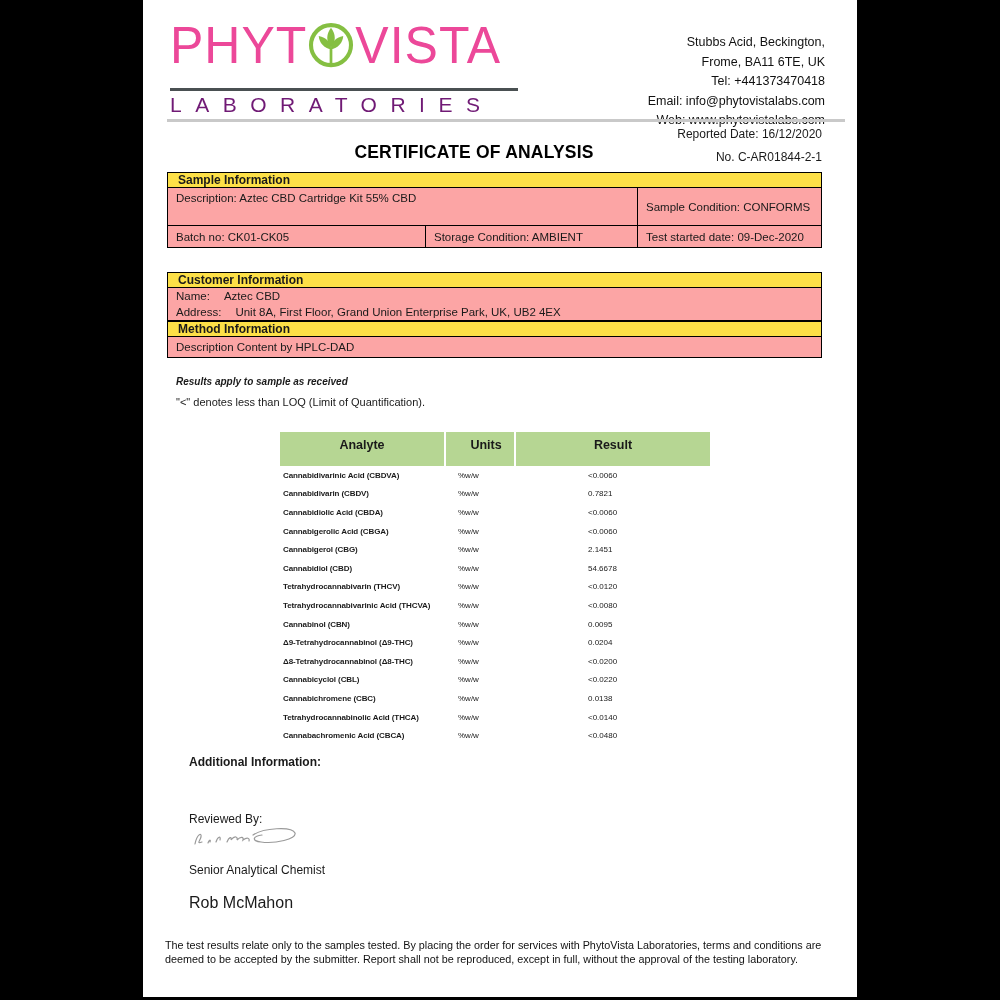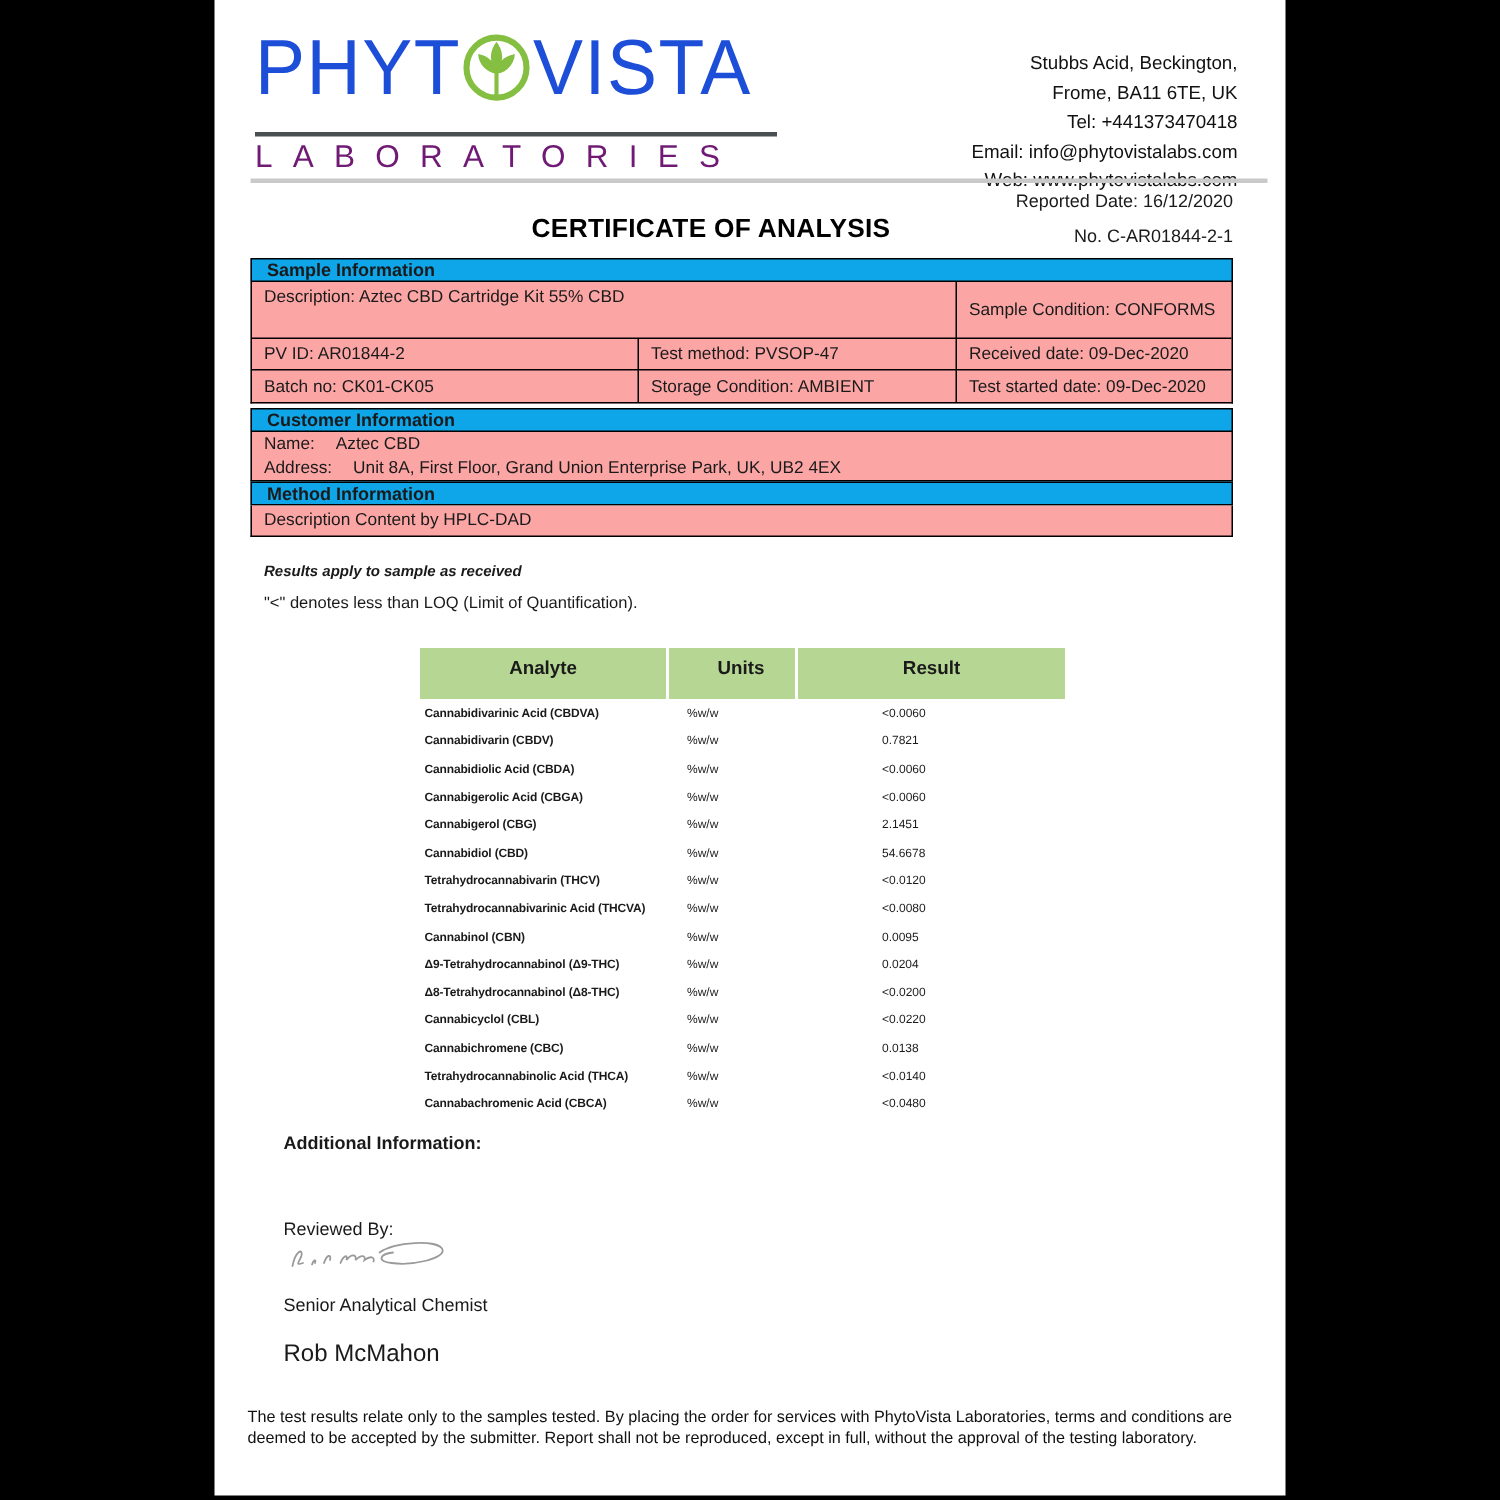--- a/index.html
+++ b/index.html
@@ -3,37 +3,37 @@
 <meta charset="utf-8">
 <style>
   * { margin:0; padding:0; box-sizing:border-box; }
   html,body { width:1000px; height:1000px; }
   body { background:#000; position:relative; font-family:"Liberation Sans", sans-serif; color:#1a1a1a; }
   .page { position:absolute; left:143px; top:0; width:714px; height:997px; background:#fff; overflow:hidden; }
   .abs { position:absolute; }
 
   
   .logo-row { left:27px; top:16px; width:352px; }
-  .logo-word { font-size:50px; font-weight:400; color:#1d4ed8; letter-spacing:1px; line-height:58px; display:flex; align-items:center; }
+  .logo-word { font-size:50px; font-weight:400; color:#ec4899; letter-spacing:1px; line-height:58px; display:flex; align-items:center; }
   .logo-word .seg { transform:scaleY(1.04); }
   .logo-leaf { width:46px; height:50px; margin:2px 1px 0 1px; }
   .logo-divider { left:27px; top:88px; width:348px; height:2.5px; background:#4a5052; }
   .logo-sub { left:27px; top:93px; width:360px; font-size:21px; color:#701a75; letter-spacing:13.5px; font-weight:400; }
 
   
   .contact { top:33px; right:32px; text-align:right; font-size:12.5px; line-height:19.5px; color:#111; }
 
   .page-divider { left:24px; top:119px; width:678px; height:3px; background:#c9c9c9; }
 
   .reported-date { top:127px; right:35px; font-size:12px; }
   .doc-title { left:24px; top:142px; width:614px; text-align:center; font-size:17.5px; font-weight:bold; letter-spacing:0.2px; color:#000; }
   .doc-number { top:150px; right:35px; font-size:12px; }
 
   
-  .sec-header { background:#0ea5e9; border:1.5px solid #000; font-weight:bold; font-size:12px; padding-left:10px; display:flex; align-items:center; }
+  .sec-header { background:#fde047; border:1.5px solid #000; font-weight:bold; font-size:12px; padding-left:10px; display:flex; align-items:center; }
   .sec-box { border:1.5px solid #000; border-top:none; background:#fca5a5; }
 
   .si-header { left:24px; top:172px; width:655px; height:16px; }
   .si-table { left:24px; top:188px; width:655px; }
   .si-row { display:flex; }
   .si-cell { font-size:11.5px; padding-left:8px; display:flex; align-items:center; border-right:1.5px solid #000; border-bottom:1.5px solid #000; }
   .si-cell.last { border-right:none; }
   .si-cell.bottom { border-bottom:none; }
   .c1 { width:258px; } .c2 { width:212px; } .c3 { width:185px; flex:1; }
   .desc-cell { width:470px; height:38px; align-items:flex-start; padding-top:4px; }
@@ -48,21 +48,21 @@
   .mi-header { left:24px; top:321px; width:655px; height:16px; }
   .mi-box { left:24px; top:337px; width:655px; height:21px; display:flex; align-items:center; padding-left:8px; font-size:11.5px; }
 
   .note1 { left:33px; top:376px; font-size:10px; font-weight:bold; font-style:italic; }
   .note2 { left:33px; top:396px; font-size:11px; }
 
   
   .results { left:137px; top:432px; width:430px; }
   .r-head { display:flex; gap:2px; }
   .r-hcell { background:#b6d693; height:34px; text-align:center; font-weight:bold; font-size:12.5px; padding-top:6px; }
-  .hc1 { width:164px; } .hc2 { width:84px;padding-left:12px; } .hc3 { width:178px; flex:1; }
+  .hc1 { width:164px; } .hc2 { width:68px;padding-left:12px; } .hc3 { width:178px; flex:1; }
   .r-row { display:flex; height:18.6px; align-items:center; }
   .r-analyte { width:165px; font-size:8px; font-weight:bold; padding-left:3px; letter-spacing:-0.1px; }
   .r-units { width:85px; font-size:8px; padding-left:13px; }
   .r-result { width:180px; font-size:8px; padding-left:58px; }
 
   .addl { left:46px; top:755px; font-size:12px; font-weight:bold; }
   .reviewed { left:46px; top:812px; font-size:12px; }
   .sig { left:46px; top:824px; width:120px; height:26px; }
   .sig-name { left:46px; top:894px; font-size:16px; }
   .sig-title { left:46px; top:863px; font-size:12px; }
@@ -102,25 +102,20 @@
 
   <div class="abs reported-date">Reported Date: 16/12/2020</div>
   <div class="abs doc-title">CERTIFICATE OF ANALYSIS</div>
   <div class="abs doc-number">No. C-AR01844-2-1</div>
 
   <div class="abs sec-header si-header">Sample Information</div>
   <div class="abs sec-box si-table">
     <div class="si-row">
       <div class="si-cell desc-cell">Description: Aztec CBD Cartridge Kit 55% CBD</div>
       <div class="si-cell cond-cell c3 last">Sample Condition: CONFORMS</div>
-    </div>
-    <div class="si-row">
-      <div class="si-cell h22 c1">PV ID: AR01844-2</div>
-      <div class="si-cell h22 c2">Test method: PVSOP-47</div>
-      <div class="si-cell h22 c3 last">Received date: 09-Dec-2020</div>
     </div>
     <div class="si-row">
       <div class="si-cell h22 c1 bottom">Batch no: CK01-CK05</div>
       <div class="si-cell h22 c2 bottom">Storage Condition: AMBIENT</div>
       <div class="si-cell h22 c3 last bottom">Test started date: 09-Dec-2020</div>
     </div>
   </div>
 
   <div class="abs sec-header ci-header">Customer Information</div>
   <div class="abs sec-box ci-box">

